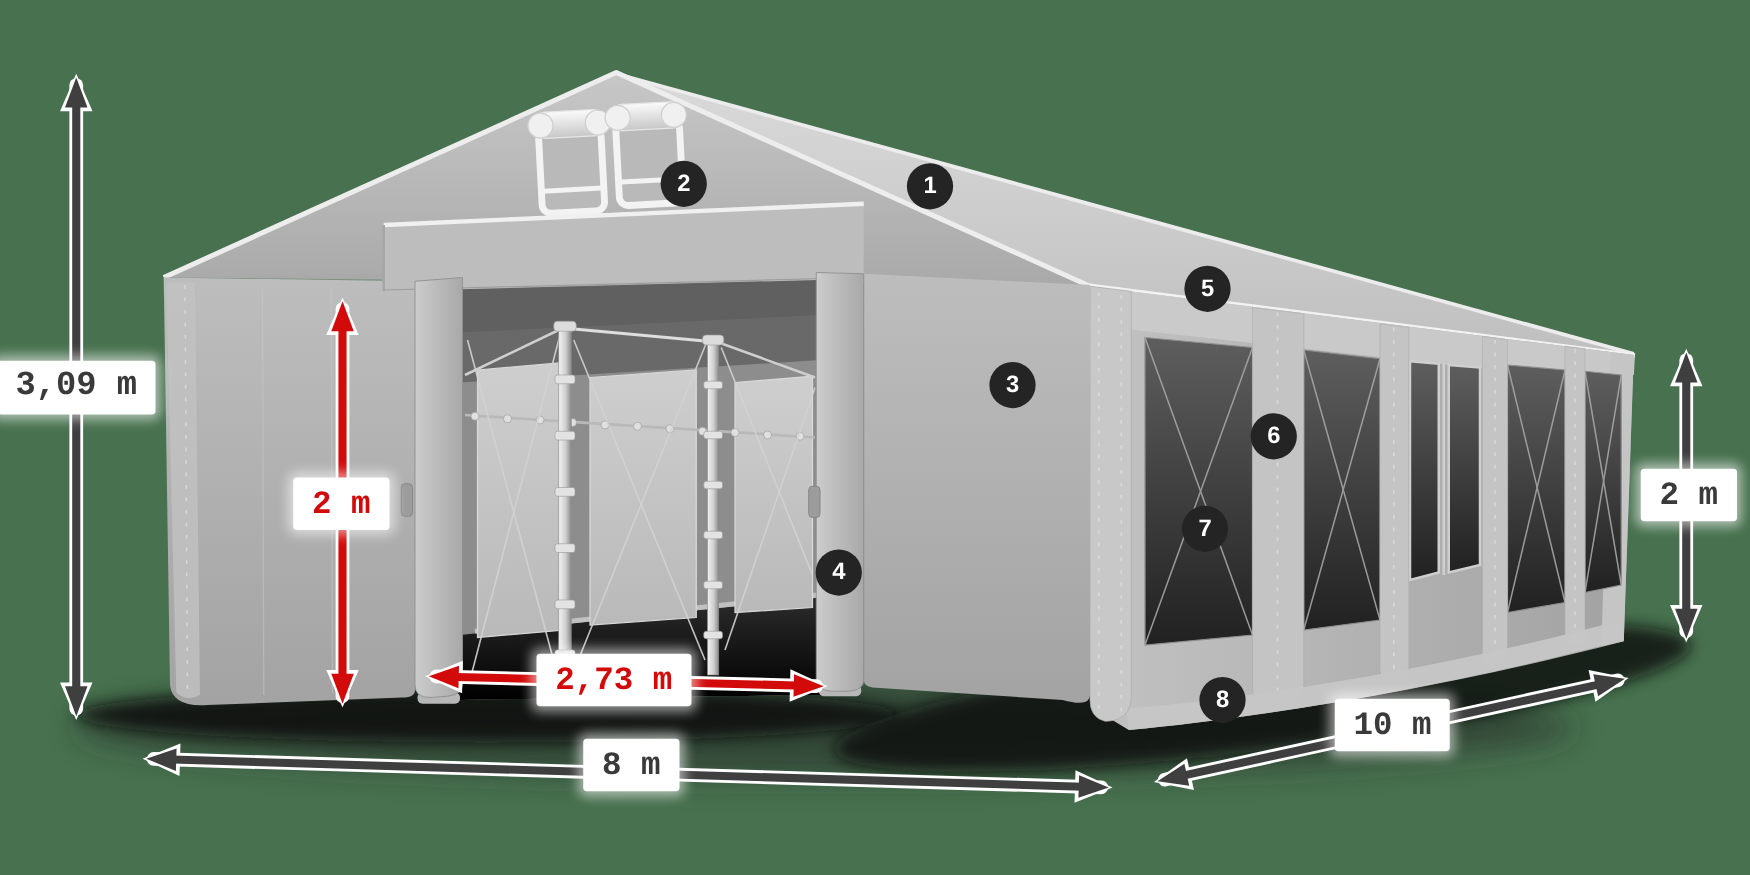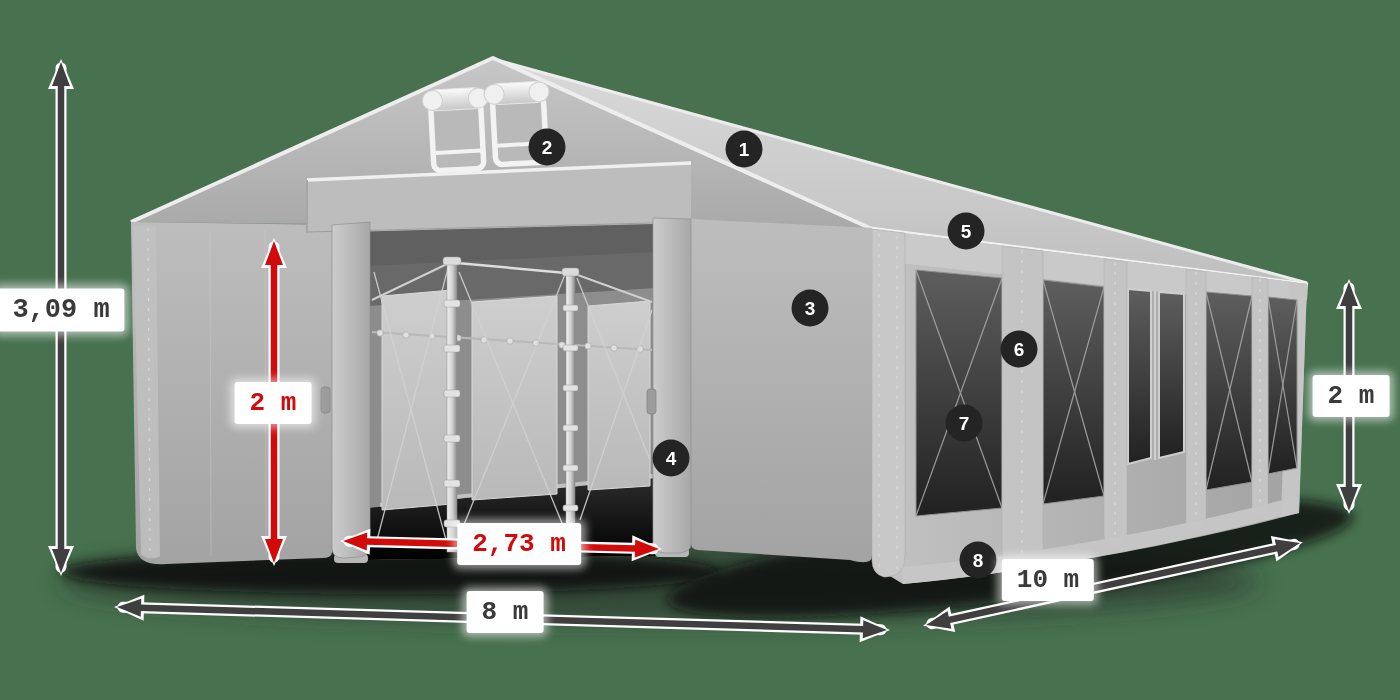--- a/index.html
+++ b/index.html
@@ -287,23 +287,23 @@
         <polygon points="1349,514 1336,484 1362,484" fill="#fff"></polygon>
         <polygon points="1349,279 1362,309 1336,309" fill="#fff"></polygon>
         <line x1="1349" y1="296.4" x2="1349" y2="496.6" stroke="#3F3F3F" stroke-width="6.5"></line>
         <polygon points="1349,511 1340,487 1358,487" fill="#3F3F3F"></polygon>
         <polygon points="1349,282 1358,306 1340,306" fill="#3F3F3F"></polygon>
       </g>
   </svg>
 
   <div class="dim-label big" style="left:61px;top:310px">3,09 m</div>
   <div class="dim-label red" style="left:273px;top:403px">2 m</div>
-  <div class="dim-label red" style="left:519px;top:544px">2,73 m</div>
+  <div class="dim-label red" style="left:491px;top:544px">2,73 m</div>
   <div class="dim-label" style="left:505px;top:612px">8 m</div>
-  <div class="dim-label" style="left:1048px;top:580px">10 m</div>
+  <div class="dim-label" style="left:1114px;top:580px">10 m</div>
   <div class="dim-label" style="left:1351px;top:396px">2 m</div>
 
   <div class="badge" style="left:744px;top:149px">1</div>
   <div class="badge" style="left:547px;top:147px">2</div>
   <div class="badge" style="left:810px;top:308px">3</div>
   <div class="badge" style="left:671px;top:458px">4</div>
   <div class="badge" style="left:966px;top:231px">5</div>
   <div class="badge" style="left:1019px;top:349px">6</div>
   <div class="badge" style="left:964px;top:423px">7</div>
   <div class="badge" style="left:978px;top:560px">8</div>

